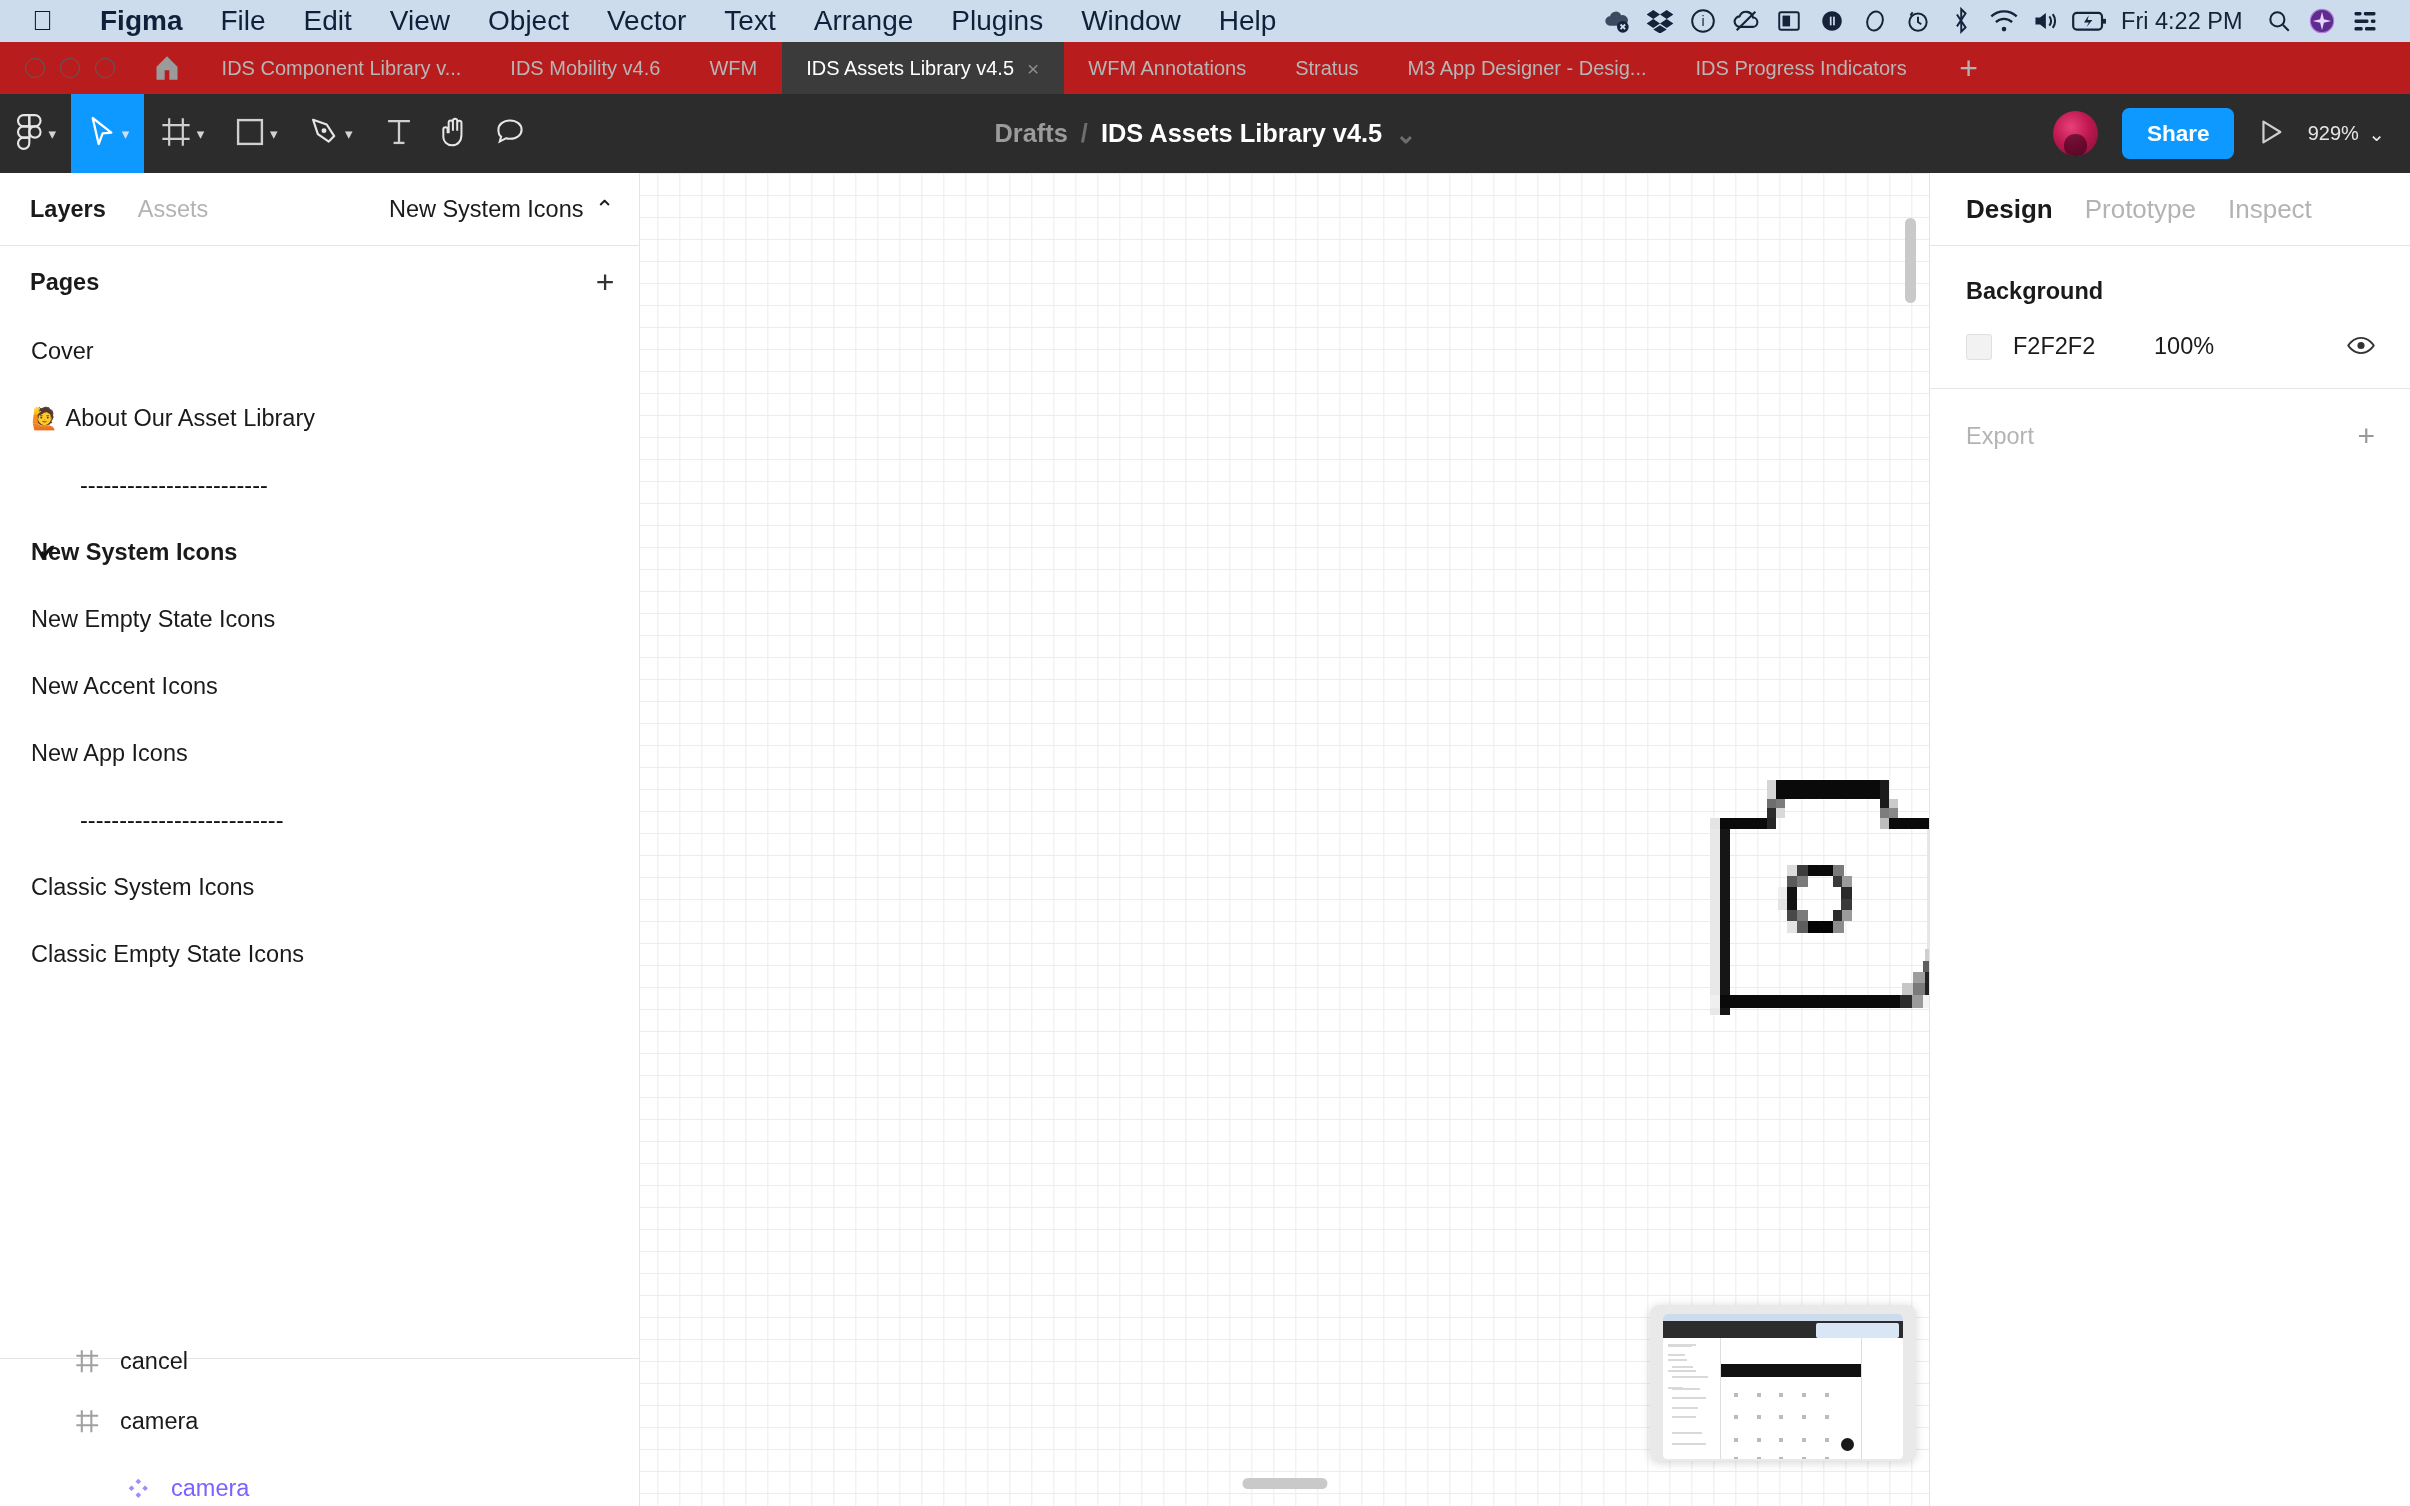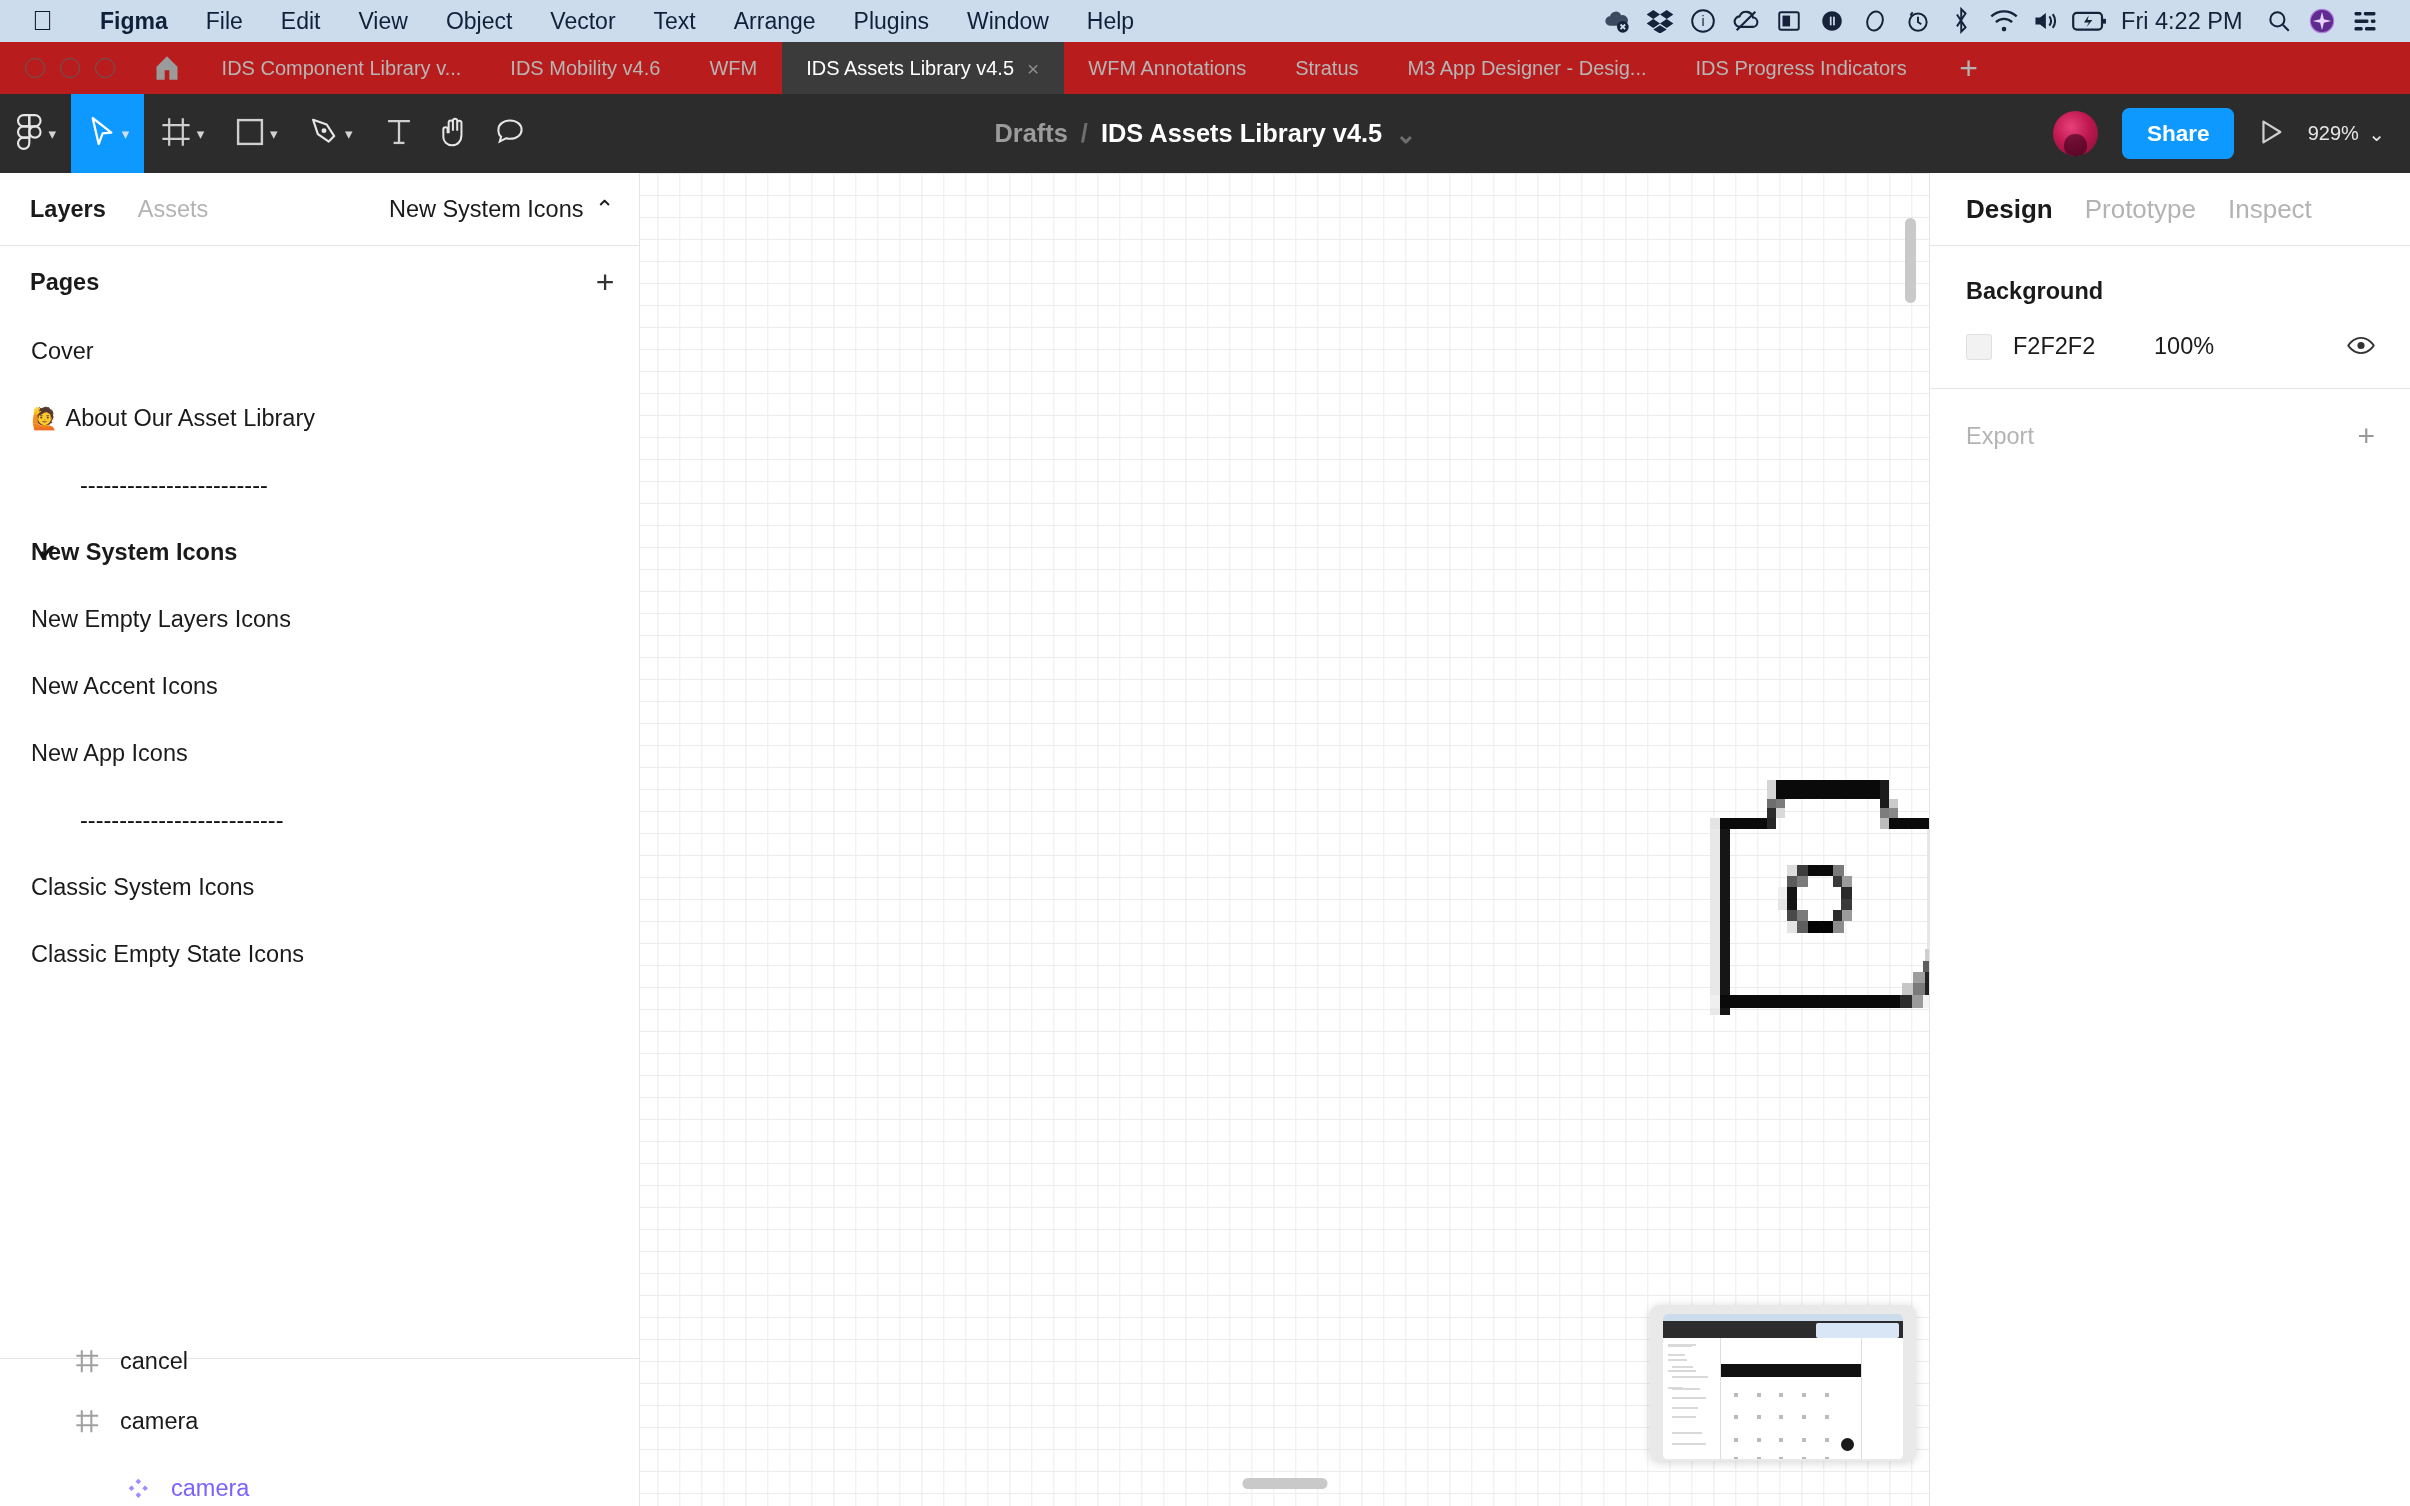--- a/index.html
+++ b/index.html
@@ -15,21 +15,21 @@
     height:42px; width:100%;
     background:#cddcec;
     display:flex; align-items:center;
     padding:0 24.5px 0 32px;
     gap:0px;
     color:#16213a;
     font-size:23.5px;
     position:relative;
   }
   .macbar .apple{ font-size:28px; line-height:1; margin-right:28px; color:#101827;}
-  .macbar .mitem{ padding:0 19px; white-space:nowrap; font-size:23px; color:#11203a;text-align:right;}
+  .macbar .mitem{ padding:0 19px; white-space:nowrap; font-size:28px; color:#11203a;text-align:right;}
   .macbar .mitem.bold{ font-weight:bold; }
   .macbar .spacer{ flex:1; }
   .macbar .tray{ display:flex; align-items:center; gap:0px; }
   .macbar .ticon{ width:43px; display:flex; align-items:center; justify-content:center; color:#152038;}
   .macbar .clock{ font-size:23.5px; padding:0 15px 0 9.4px; white-space:nowrap; }
 
   
   .tabbar{
     height:52px; width:100%;
     background:#b91c1c;
@@ -479,21 +479,21 @@
       <span>About Our Asset Library</span>
     </div>
     <div class="page-row divider">
       <span>------------------------</span>
     </div>
     <div class="page-row">
       <span class="chk">✔</span>
       <span style="font-weight:bold">New System Icons</span>
     </div>
     <div class="page-row">
-      <span>New Empty Layers Icons</span>
+      <span>New Empty State Icons</span>
     </div>
     <div class="page-row">
       <span>New Accent Icons</span>
     </div>
     <div class="page-row">
       <span>New App Icons</span>
     </div>
     <div class="page-row divider">
       <span>--------------------------</span>
     </div>

